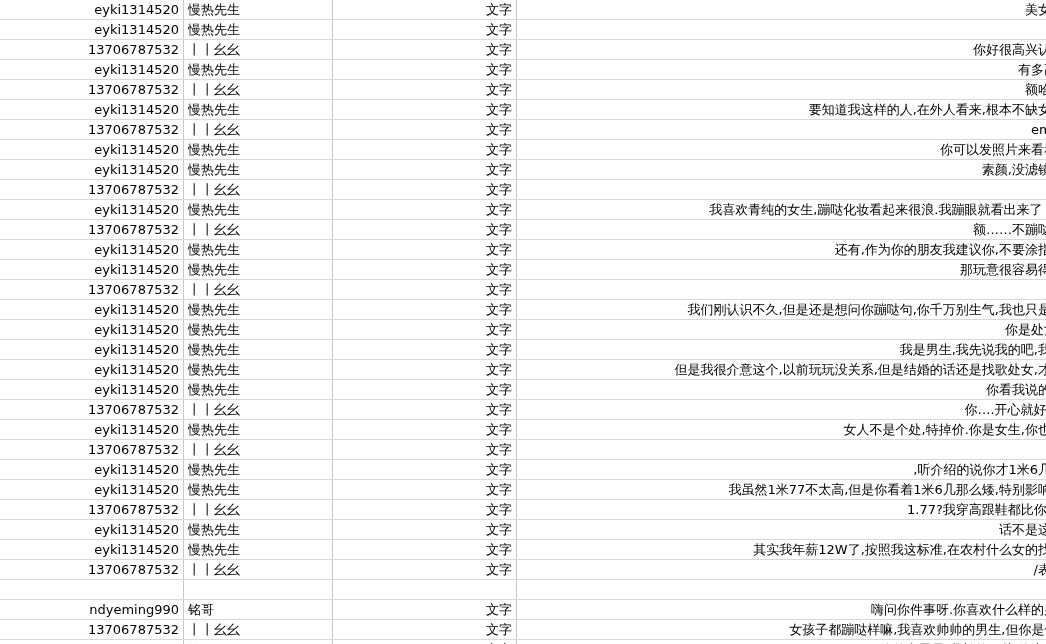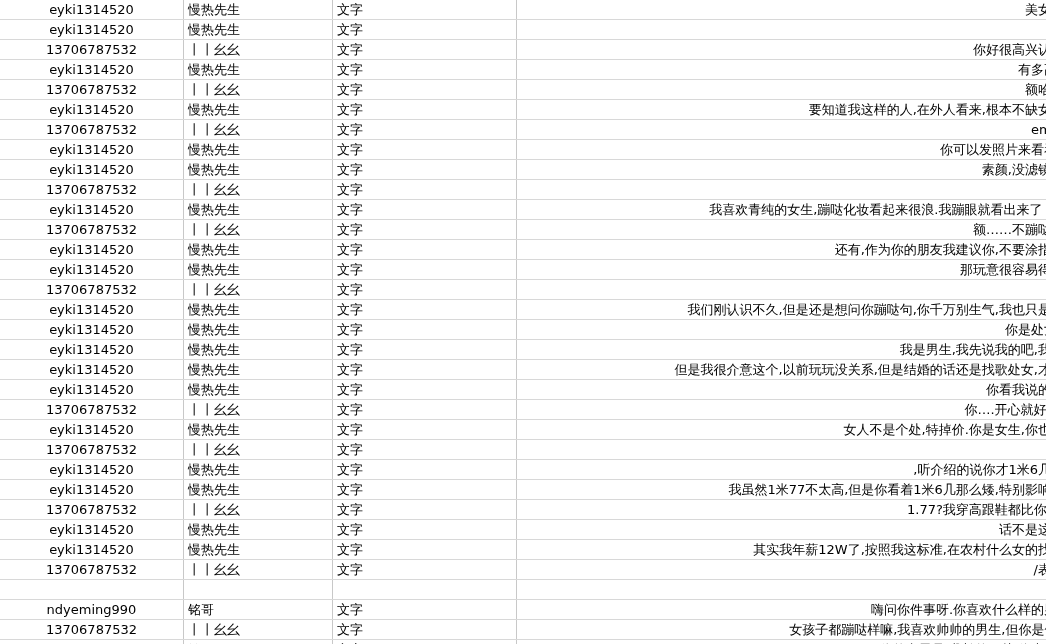--- a/index.html
+++ b/index.html
@@ -23,23 +23,23 @@
   .sheet td {
     border-right: 1px solid #c8c8c8;
     border-bottom: 1px solid #d8d8d8;
     height: 19px;
     line-height: 19px;
     padding: 0 4px;
     white-space: nowrap;
     overflow: hidden;
     vertical-align: middle;
   }
-  .col-a { width: 175px; text-align: center; }
+  .col-a { width: 175px; text-align: right; }
   .col-b { width: 140px; text-align: left; }
-  .col-c { width: 175px; text-align: left; }
+  .col-c { width: 175px; text-align: right; }
   .col-d { width: 556px; text-align: right; padding-right: 10px; }
   .sheet tr.blank td {
     border-bottom: 1px solid #d8d8d8;
   }
   .sheet td.empty {
     color: transparent;
   }
 </style>
 </head>
 <body>

